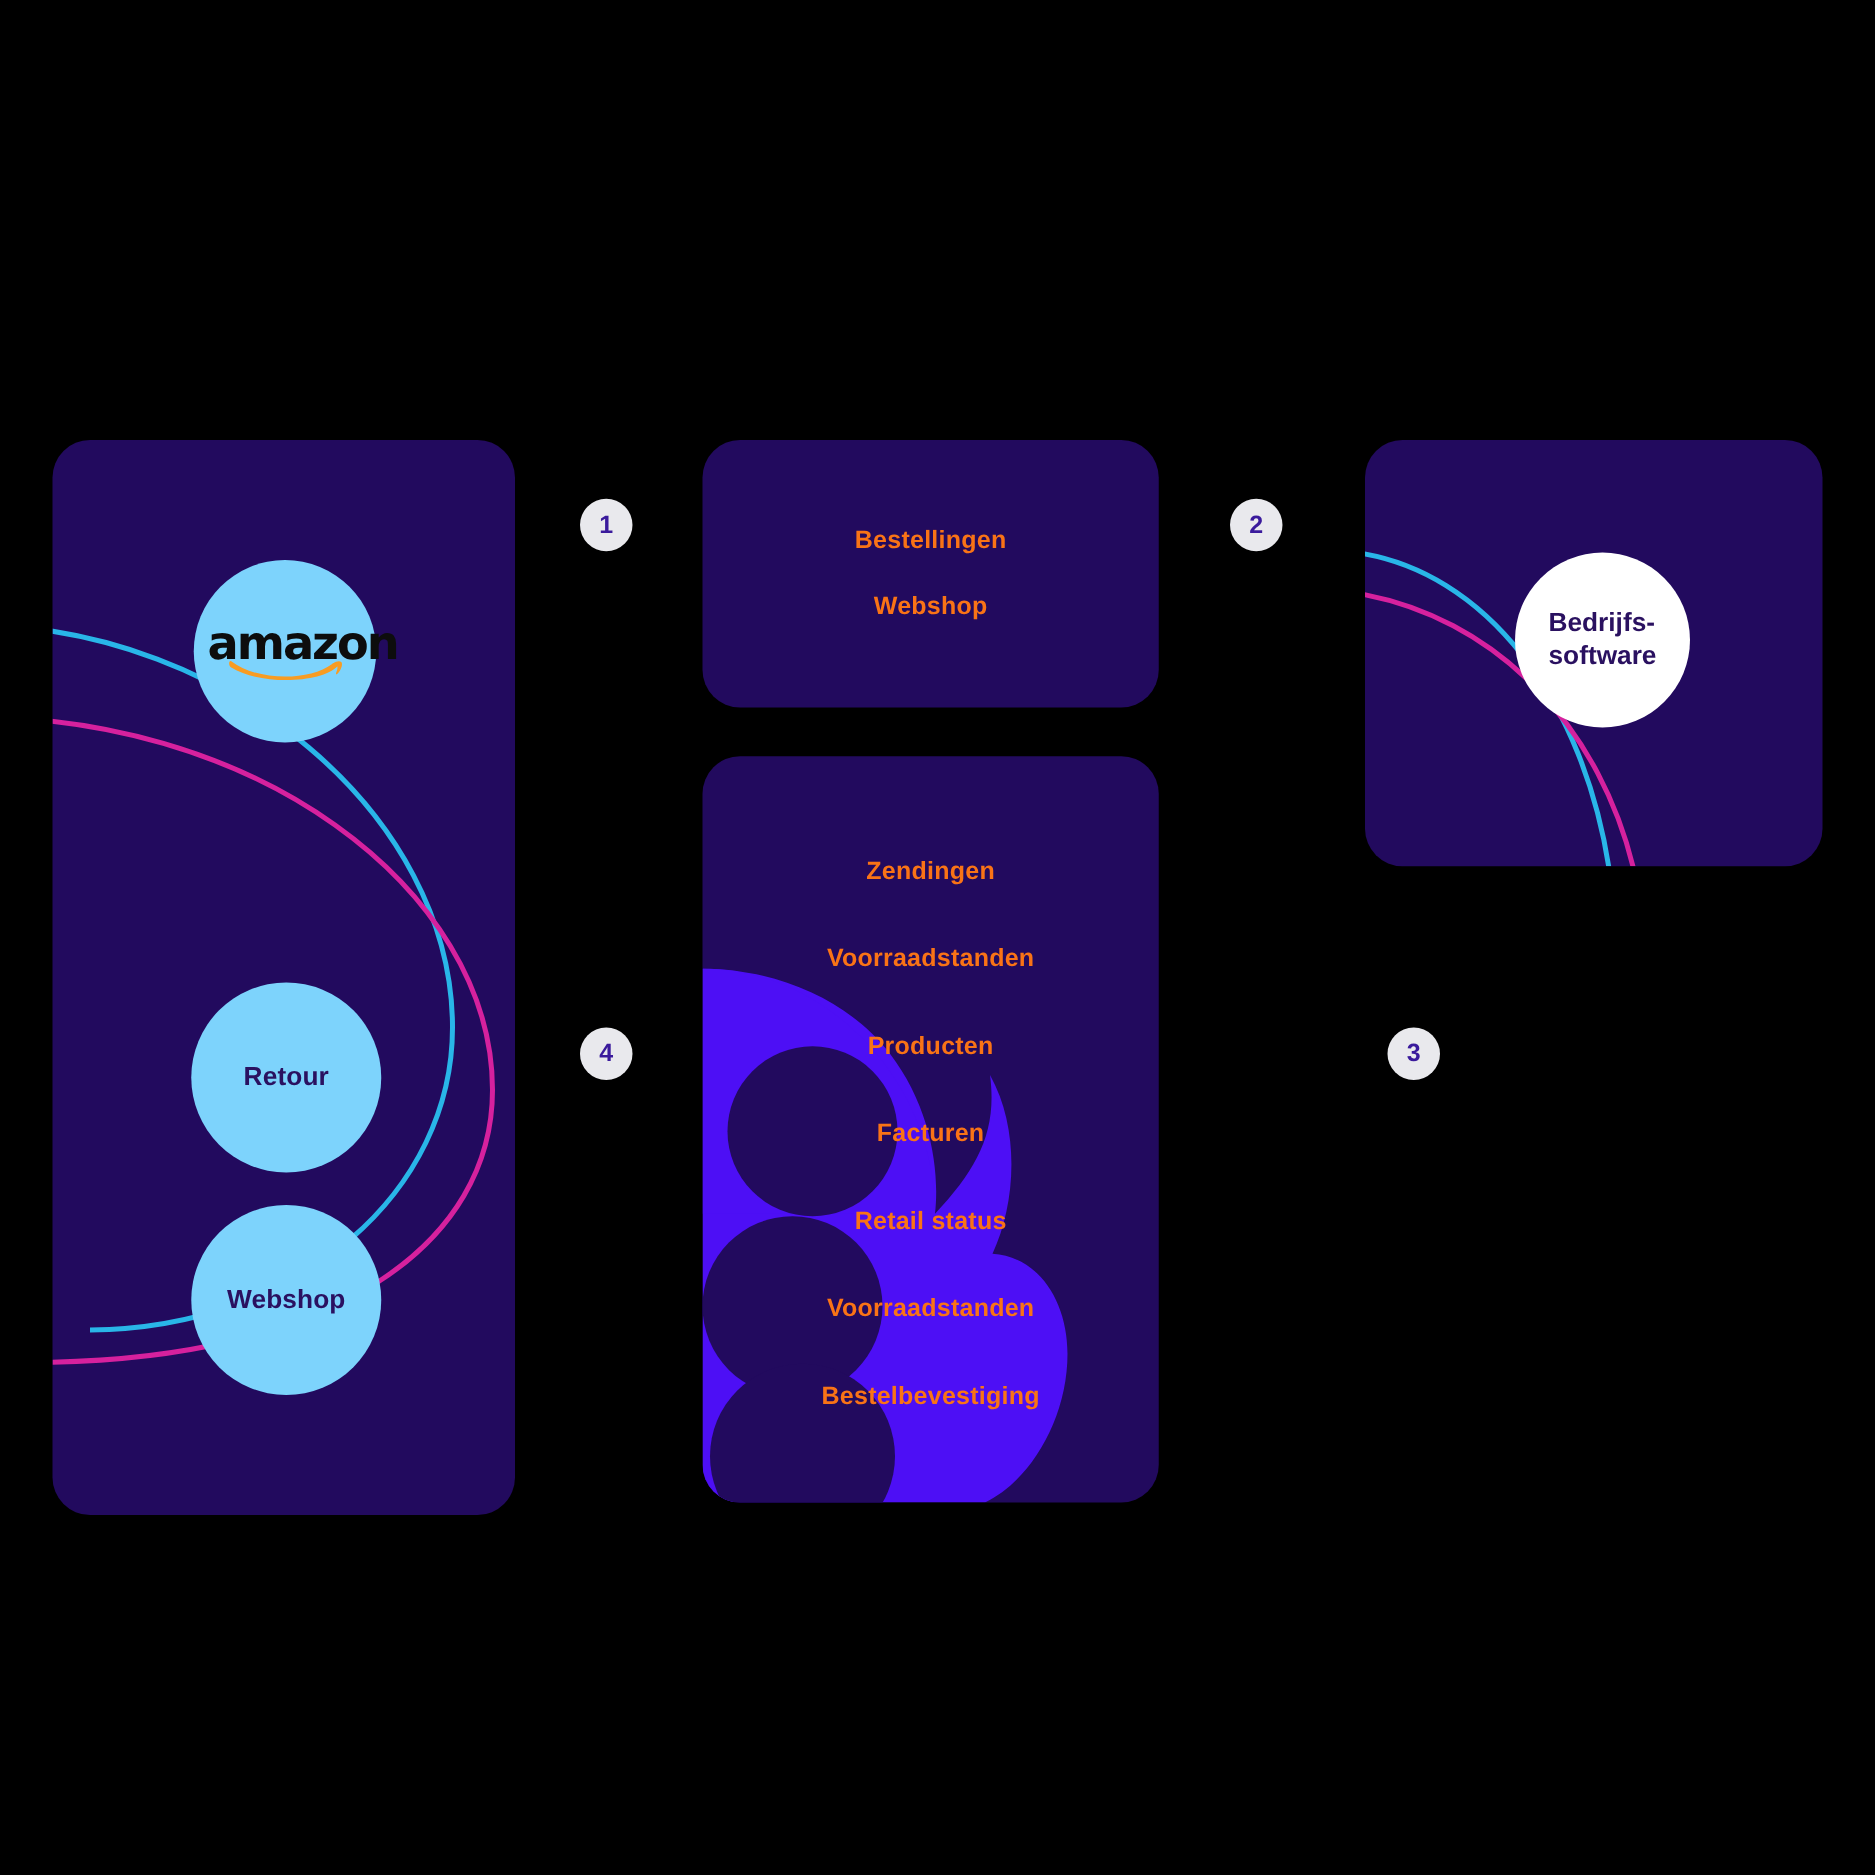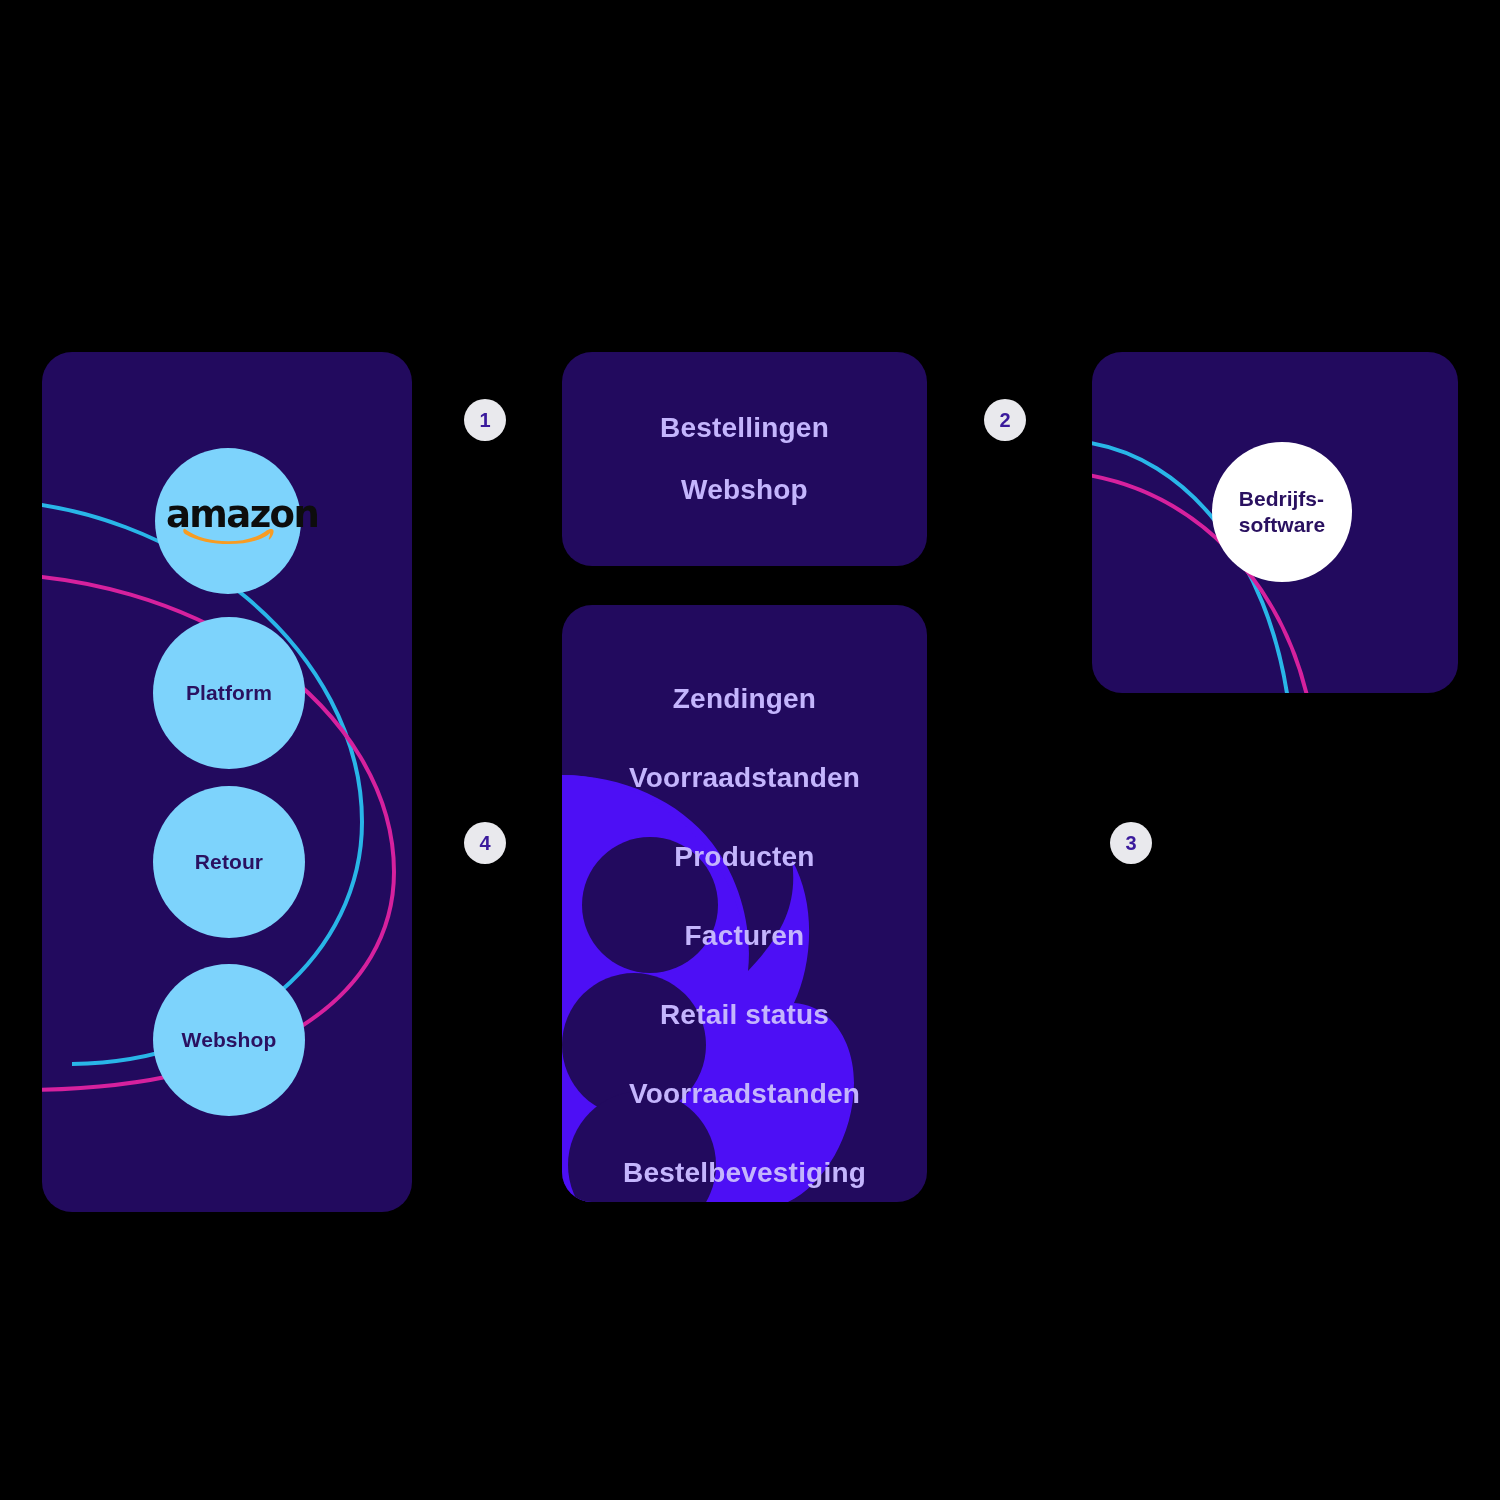--- a/index.html
+++ b/index.html
@@ -120,29 +120,29 @@
   .rows {
     position: relative;
     z-index: 2;
     height: 100%;
     display: flex;
     flex-direction: column;
     justify-content: center;
     align-items: center;
   }
   .row-label {
-    color: #c4b5fd;
-    font-weight: bold;
-    font-size: 28px;
+    color: #f97316;
+    font-weight: bold;
+    font-size: 20px;
     text-align: center;
     letter-spacing: 0.2px;
   }
   #card-orders .rows { gap: 0; padding-top: 0; }
   #card-orders .row-label { margin: 15px 0; }
-  #card-flows  .rows { gap: 0; padding-top: 4px; margin-top: 28px; }
+  #card-flows  .rows { gap: 0; padding-top: 4px; }
   #card-flows  .row-label { margin: 23.5px 0; }
 
   
   .blob-layer {
     position: absolute;
     inset: 0;
     z-index: 1;
     pointer-events: none;
   }
   .blob-layer svg { display: block; width: 100%; height: 100%; }
@@ -185,23 +185,20 @@
     <div class="node" id="node-amazon">
       <div class="amazon-mark">
         <div class="amazon-word">amazon</div>
         <svg class="amazon-smile" viewBox="0 0 92 22" aria-hidden="true">
           <path d="M3 4 C 22 19 64 21 84 6 C 87 4 90 5 88 8 C 76 21 28 24 3 9 C 0.5 7.5 1 3 3 4 Z" fill="#f89c23"></path>
           <path d="M84 6 C 88 3.2 91 3.5 91.5 5.5 C 92 8 90 12 88 14 C 87 15 86.4 14.4 87 13 C 88.2 10 88.4 8 87.3 7.4 C 86.6 7 85.3 7 84 7.3 Z" fill="#f89c23"></path>
         </svg>
       </div>
     </div>
 
-    <div class="node" id="node-platform">
-      <span class="node-label">Platform</span>
-    </div>
 
     <div class="node" id="node-retail">
       <span class="node-label">Retour</span>
     </div>
 
     <div class="node" id="node-webshop">
       <span class="node-label">Webshop</span>
     </div>
   </div>
 

